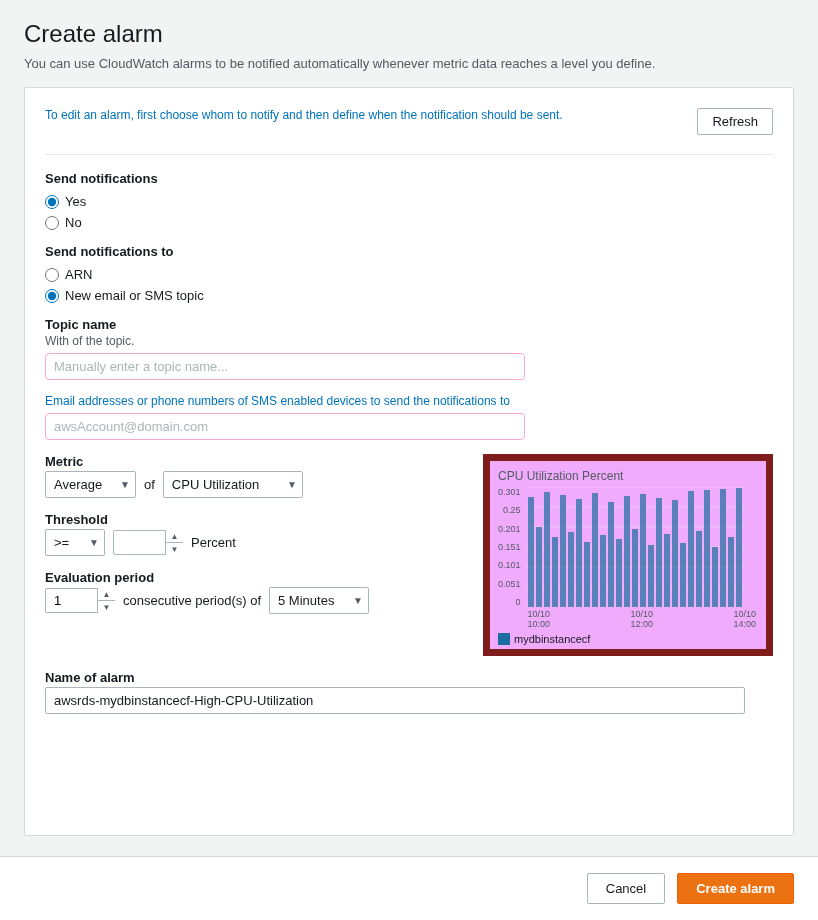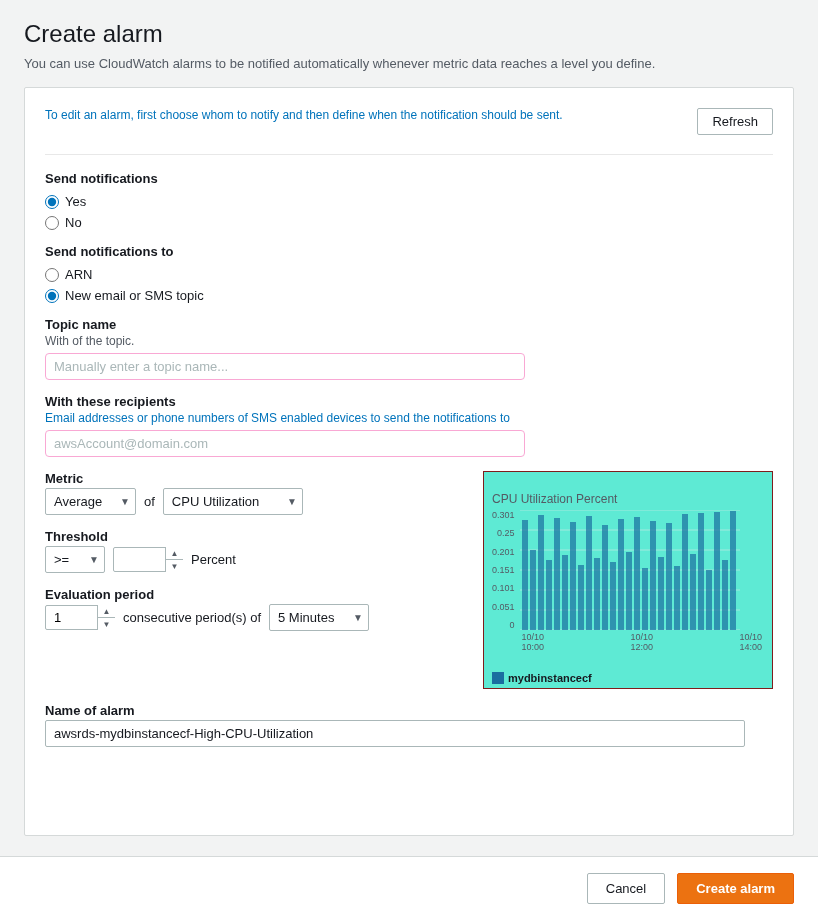--- a/index.html
+++ b/index.html
@@ -207,23 +207,23 @@
       align-items: center;
       gap: 8px;
       margin-bottom: 14px;
     }
     .consec-text {
       font-size: 13px;
       color: #16191f;
     }
     
     .chart-container {
-      border: 1px solid #7f1d1d;
-      padding: 20px 8px 4px 8px;
-      background: #5eead4;
+      border: 7px solid #7f1d1d;
+      padding: 8px 8px 4px 8px;
+      background: #f0abfc;
     }
     .chart-title {
       font-size: 12px;
       font-weight: 700;
       color: #16191f;
       margin-bottom: 4px;
     }
     .chart-title span {
       font-weight: 400;
       color: #545b64;
@@ -235,24 +235,23 @@
       font-size: 9px;
       color: #545b64;
       text-align: right;
       padding-right: 3px;
       height: 120px;
     }
     .chart-legend {
       display: flex;
       align-items: center;
       gap: 4px;
-      margin-top: 20px;
+      margin-top: 4px;
       font-size: 11px;
       color: #16191f;
-      font-weight: bold;
     }
     .legend-box {
       width: 12px;
       height: 12px;
       background: #1a6ea0;
       display: inline-block;
     }
     
     .alarm-name-input {
       width: 100%;
@@ -338,21 +337,20 @@
       </div>
     </div>
 
     <div class="field-section">
       <div class="field-label">Topic name</div>
       <div class="field-hint">With of the topic.</div>
       <input type="text" class="text-input" placeholder="Manually enter a topic name..." style="">
     </div>
 
     <div class="field-section">
-      <div class="field-label">With these recipients</div>
       <div class="field-hint-blue">Email addresses or phone numbers of SMS enabled devices to send the notifications to</div>
       <input type="text" class="text-input" placeholder="awsAccount@domain.com" style="">
     </div>
 
     <div class="metric-chart-row">
       <div class="metric-left">
 
         <div class="field-section">
           <div class="field-label">Metric</div>
           <div class="metric-row">

